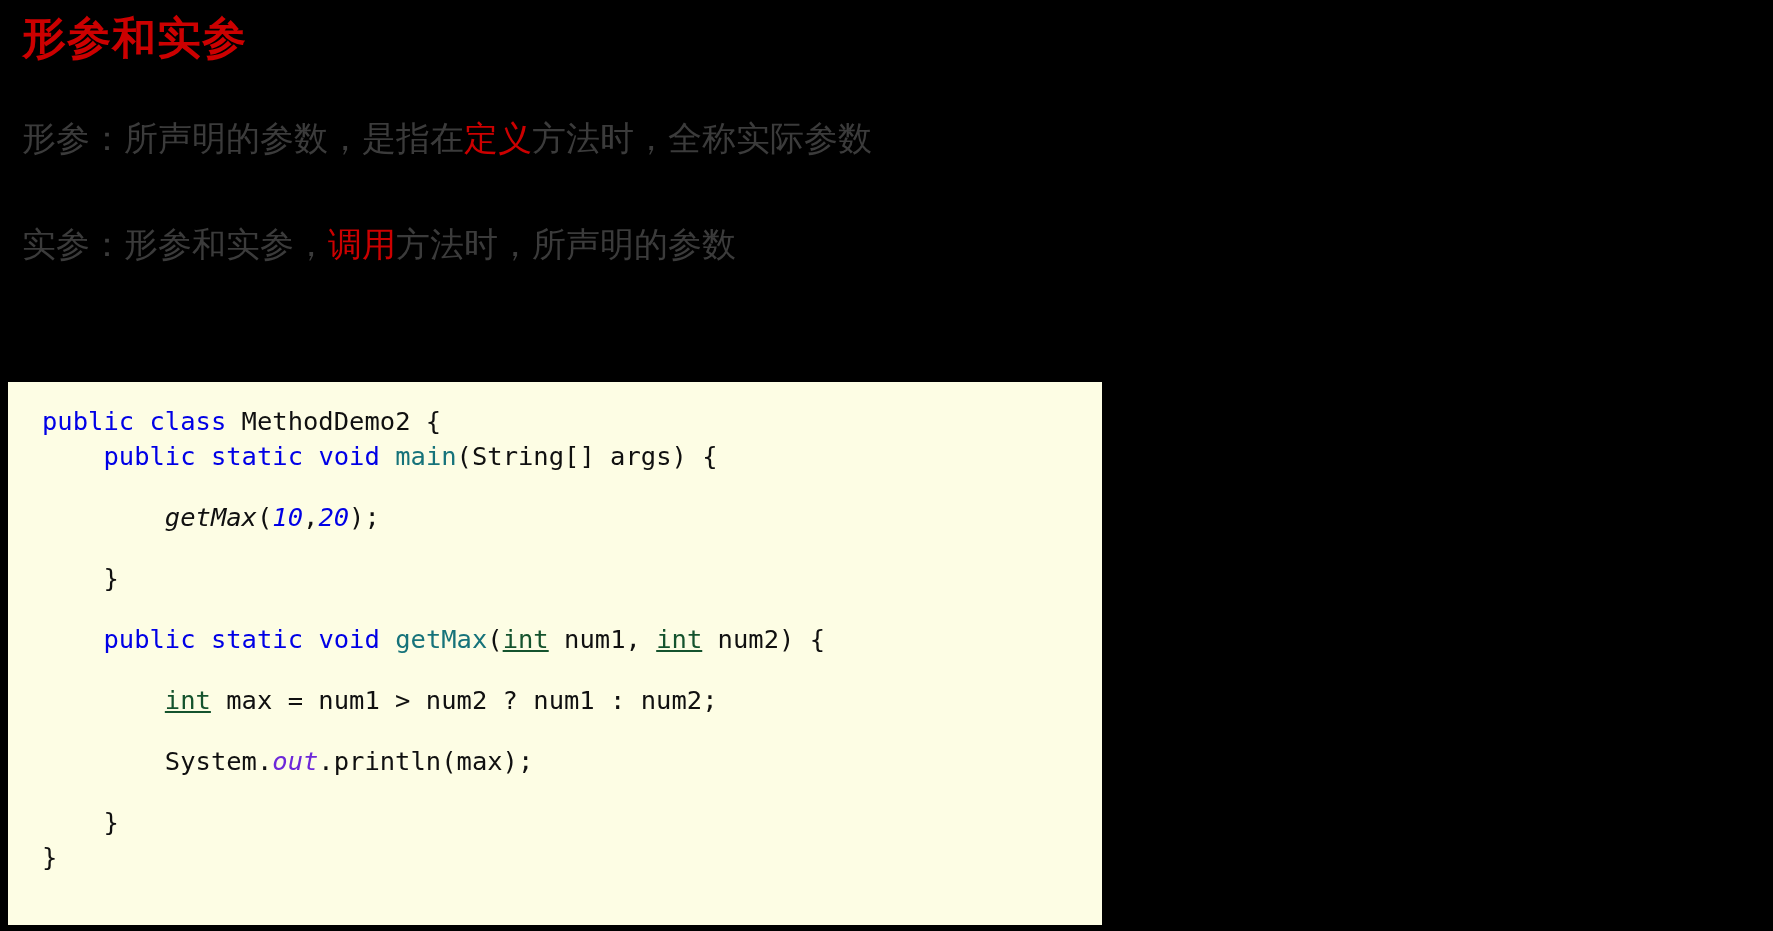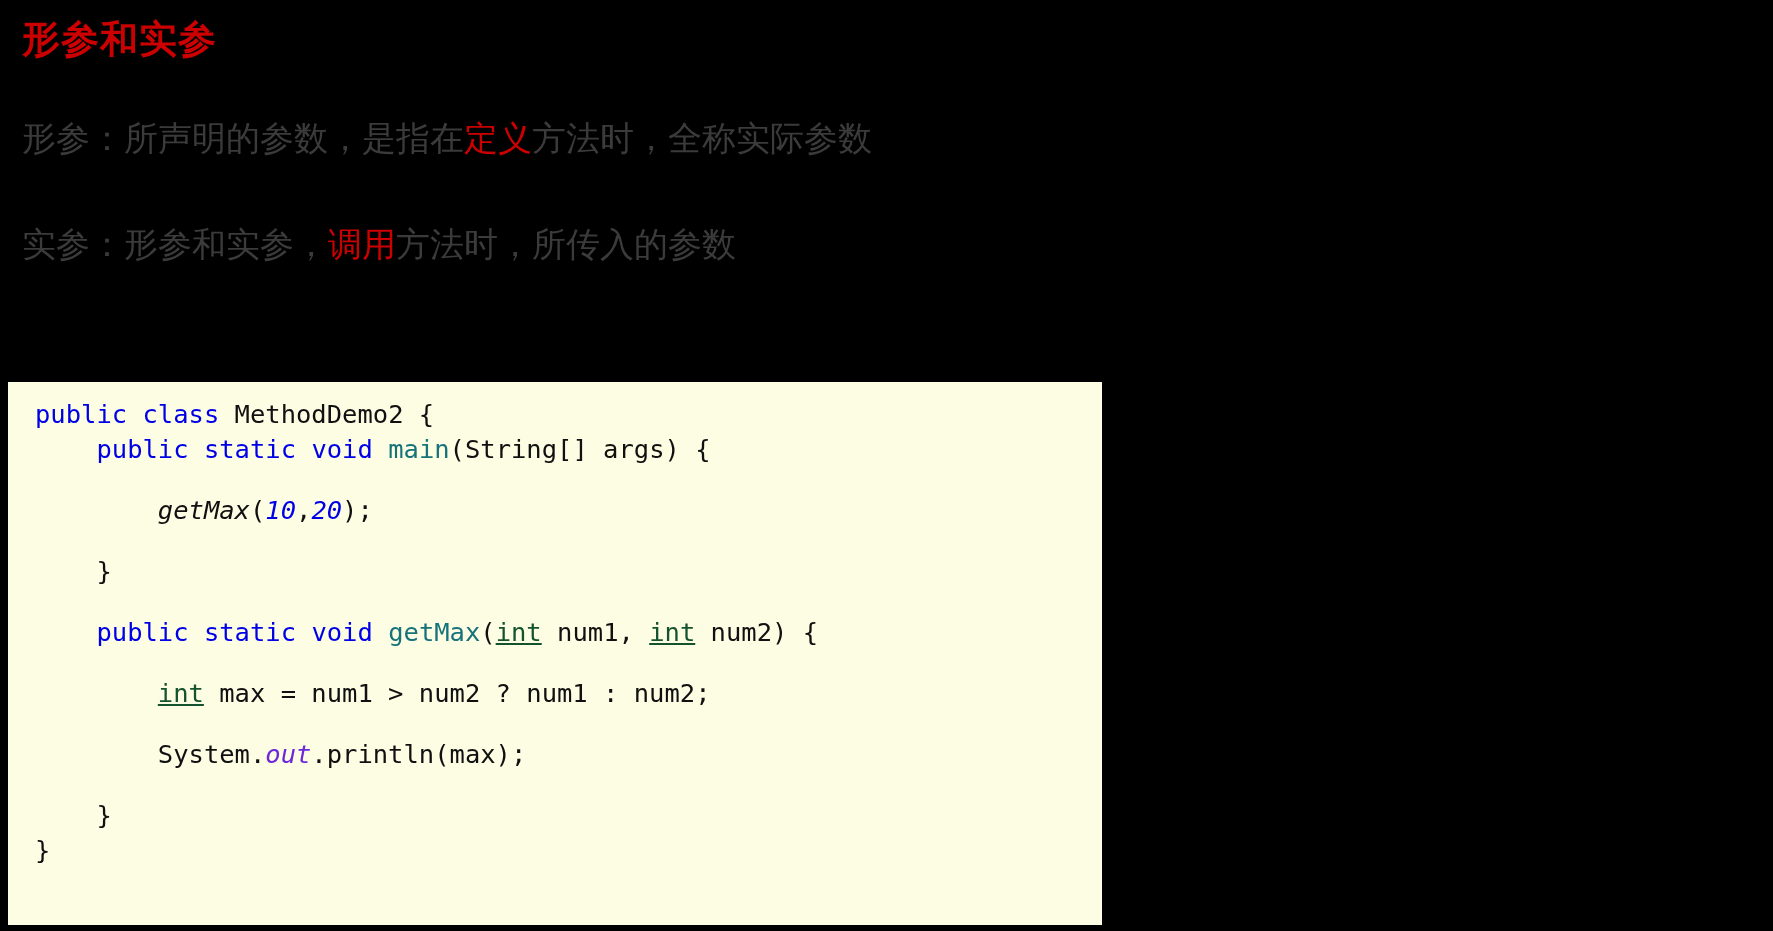--- a/index.html
+++ b/index.html
@@ -14,21 +14,21 @@
     overflow: hidden;
     font-family: "Liberation Sans", "DejaVu Sans", sans-serif;
   }
 
   
   #slide-title {
     position: absolute;
     left: 22px;
     top: 16px;
     font-family: "Liberation Serif", "DejaVu Serif", serif;
-    font-size: 38px;
+    font-size: 44px;
     font-weight: bold;
     color: #cc0000;
     letter-spacing: 1px;
     line-height: 46px;
     white-space: pre;
   }
 
   
   .bullet-line {
     position: absolute;
@@ -52,21 +52,21 @@
     left: 8px;
     top: 382px;
     width: 1094px;
     height: 543px;
     background: #fdfde4;
     box-sizing: border-box;
     padding: 10px 0 0 0;
     overflow: hidden;
   }
   #code-lines {
-    margin: 5px;
+    margin: 12px;
     padding: 0 0 0 22px;
     font-family: "DejaVu Sans Mono", "Liberation Mono", monospace;
     font-size: 25.5px;
     line-height: 35px;
     color: #101010;
     white-space: pre;
     tab-size: 4;
   }
   .code-line {
     white-space: pre;
@@ -82,17 +82,17 @@
   .tok-field    { color: #6d28d9; font-style: italic; }
   .tok-plain    { color: #101010; }
 </style>
 </head>
 <body>
 
 <div id="slide-title">形参和实参</div>
 
 <div class="bullet-line" id="bullet-line-1"><span>形参：所声明的参数，是指在</span><span class="hl">定义</span><span>方法时，全称实际参数</span></div>
 
-<div class="bullet-line" id="bullet-line-2"><span>实参：形参和实参，</span><span class="hl">调用</span><span>方法时，所传入的参数</span></div>
+<div class="bullet-line" id="bullet-line-2"><span>实参：形参和实参，</span><span class="hl">调用</span><span>方法时，所声明的参数</span></div>
 
 <div id="code-block">
   <div id="code-lines"><div class="code-line"><span class="tok-kw">public</span><span class="tok-plain"> </span><span class="tok-kw">class</span><span class="tok-plain"> MethodDemo2 {</span></div><div class="code-line"><span class="tok-plain">    </span><span class="tok-kw">public</span><span class="tok-plain"> </span><span class="tok-kw">static</span><span class="tok-plain"> </span><span class="tok-kw">void</span><span class="tok-plain"> </span><span class="tok-method">main</span><span class="tok-plain">(String[] args) {</span></div><div class="code-line blank">&nbsp;</div><div class="code-line"><span class="tok-plain">        </span><span class="tok-call">getMax</span><span class="tok-plain">(</span><span class="tok-num">10</span><span class="tok-plain">,</span><span class="tok-num">20</span><span class="tok-plain">);</span></div><div class="code-line blank">&nbsp;</div><div class="code-line"><span class="tok-plain">    }</span></div><div class="code-line blank">&nbsp;</div><div class="code-line"><span class="tok-plain">    </span><span class="tok-kw">public</span><span class="tok-plain"> </span><span class="tok-kw">static</span><span class="tok-plain"> </span><span class="tok-kw">void</span><span class="tok-plain"> </span><span class="tok-method">getMax</span><span class="tok-plain">(</span><span class="tok-type">int</span><span class="tok-plain"> num1, </span><span class="tok-type">int</span><span class="tok-plain"> num2) {</span></div><div class="code-line blank">&nbsp;</div><div class="code-line"><span class="tok-plain">        </span><span class="tok-type">int</span><span class="tok-plain"> max = num1 &gt; num2 ? num1 : num2;</span></div><div class="code-line blank">&nbsp;</div><div class="code-line"><span class="tok-plain">        System.</span><span class="tok-field">out</span><span class="tok-plain">.println(max);</span></div><div class="code-line blank">&nbsp;</div><div class="code-line"><span class="tok-plain">    }</span></div><div class="code-line"><span class="tok-plain">}</span></div></div>
 </div>
 
 </body></html>

